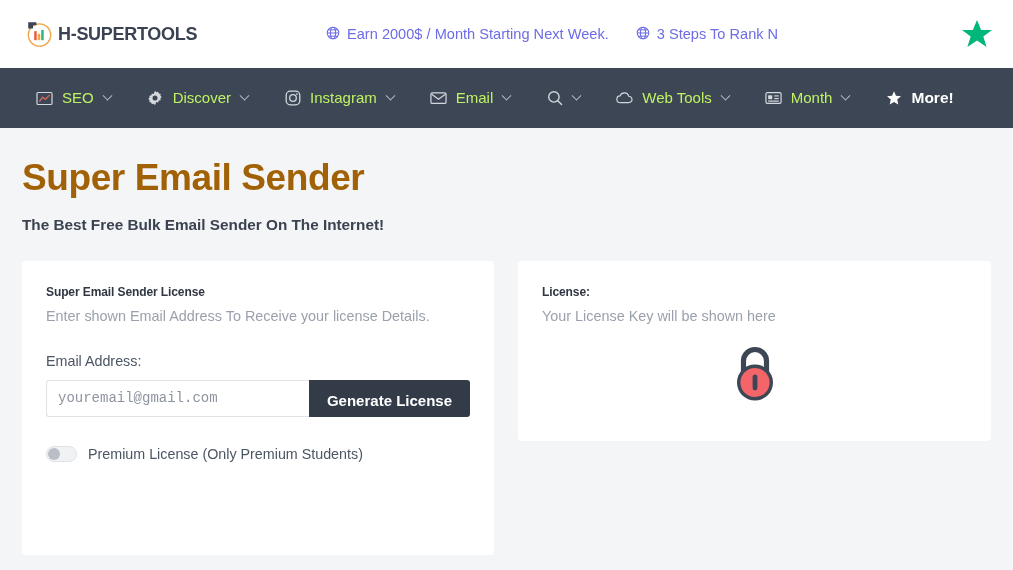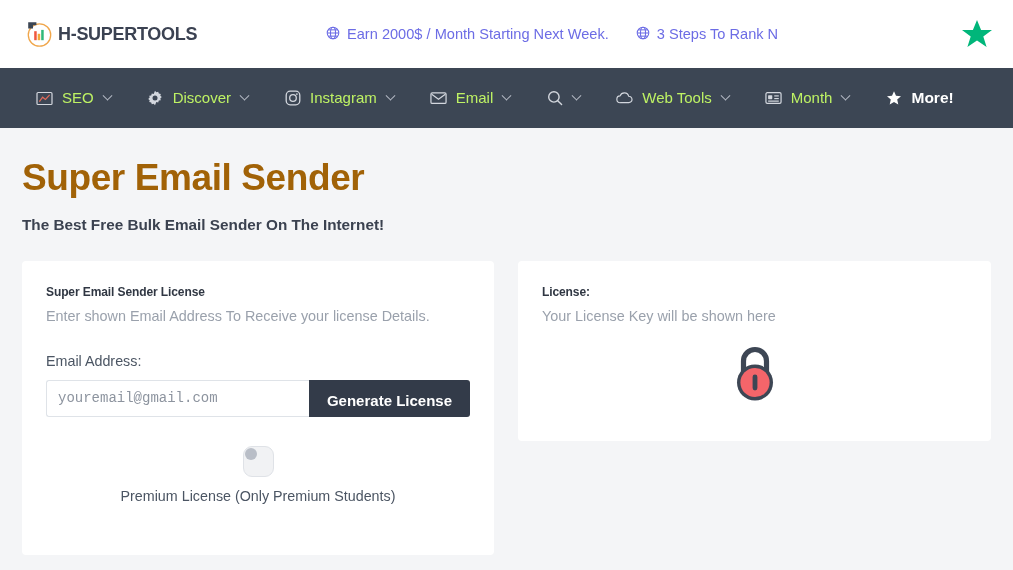--- a/index.html
+++ b/index.html
@@ -181,21 +181,20 @@
     font-weight: bold;
     cursor: pointer;
     white-space: nowrap;
   }
 
   .toggle-row {
     margin-top: 29px;
     display: flex;
     align-items: center;
     gap: 11px;
-    flex-direction: column;
   }
   .toggle {
     width: 31px;
     height: 16px;
     border-radius: 9px;
     background: #f1f2f4;
     border: 1px solid #dfe2e7;
     position: relative;
     flex: 0 0 31px;
     cursor: pointer;

